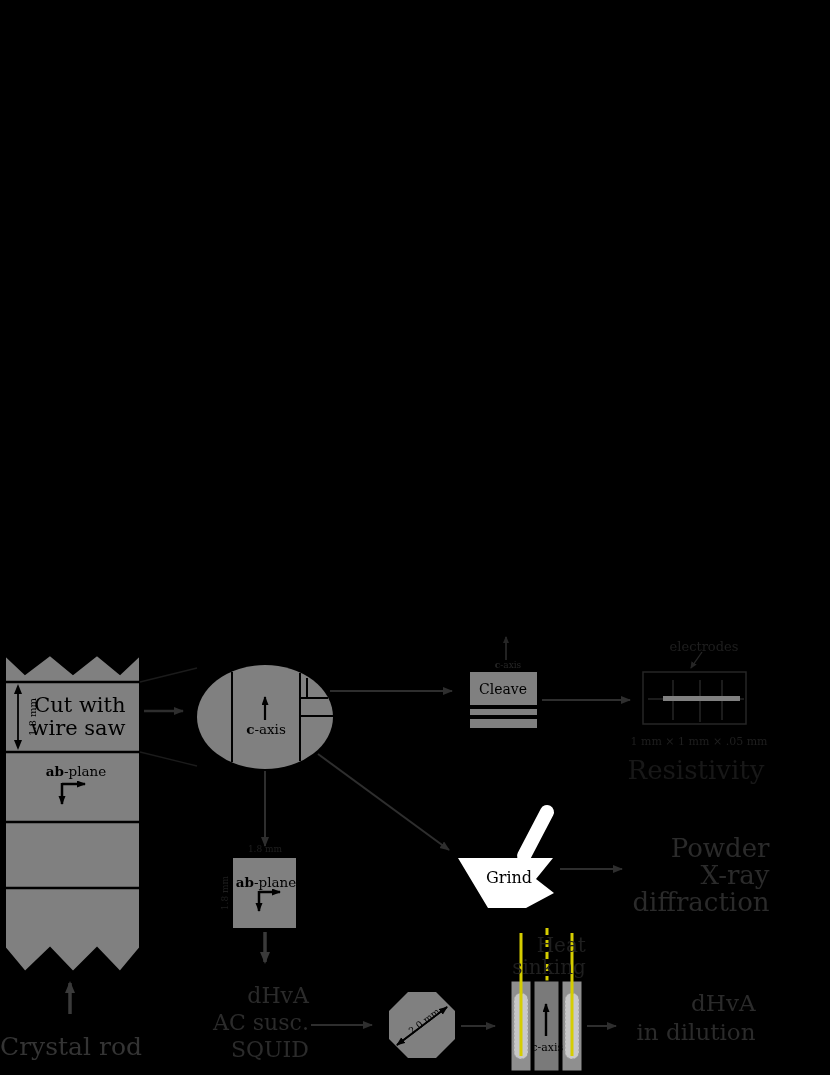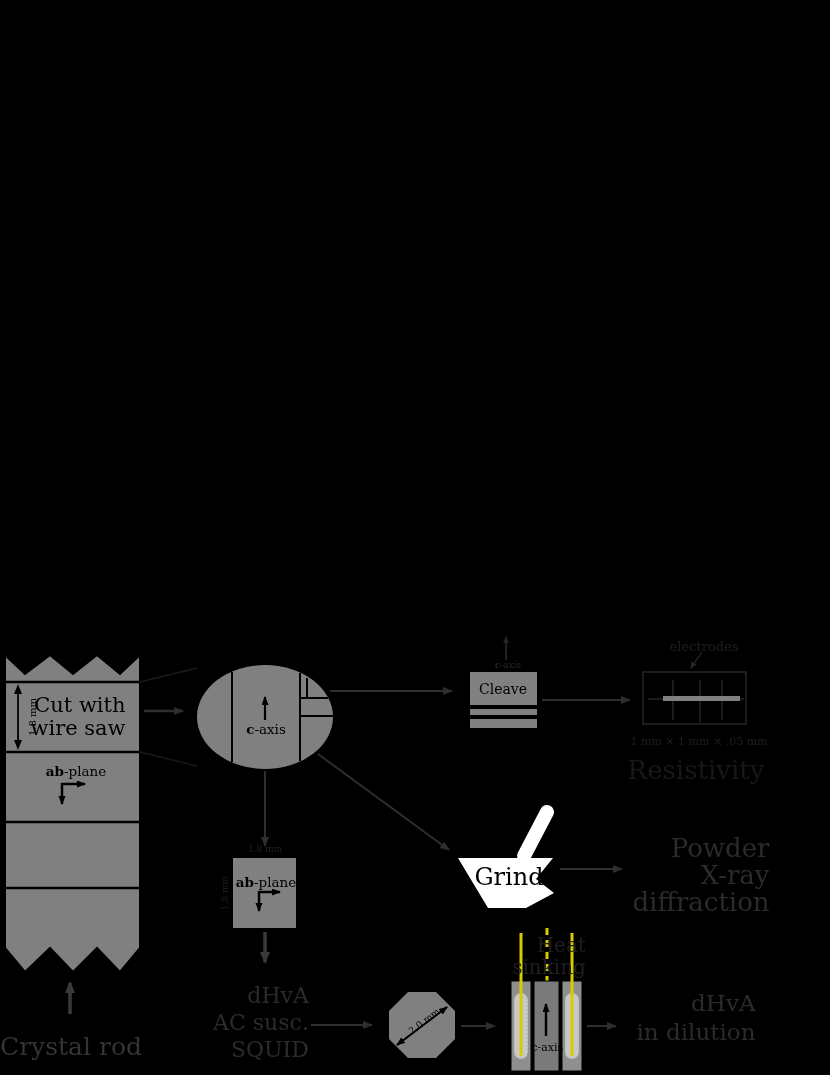--- a/index.html
+++ b/index.html
@@ -143,21 +143,21 @@
 <div class="t faint rot90" style="left:225px;top:893px;font-size:9px;">1.8 mm</div>
 
 <div class="t center faint3" style="left:261px;top:1022px;font-size:22px;line-height:27px;">
   <div>dHvA</div>
   <div>AC susc.</div>
   <div>SQUID</div>
 </div>
 
 <div class="t rot37" style="left:424px;top:1021px;font-size:9.5px;">2.0 mm</div>
 
-<div class="t" style="left:509px;top:877px;font-size:24px;text-align:center;">Grind</div>
+<div class="t" style="left:509px;top:877px;font-size:16px;text-align:center;">Grind</div>
 
 <div class="t center faint3" style="left:701px;top:875px;font-size:26px;line-height:27px;">
   <div>Powder</div>
   <div>X-ray</div>
   <div>diffraction</div>
 </div>
 
 <div class="t center faint" style="left:549px;top:956px;font-size:20px;line-height:22px;">
   <div>Heat</div>
   <div>sinking</div>

